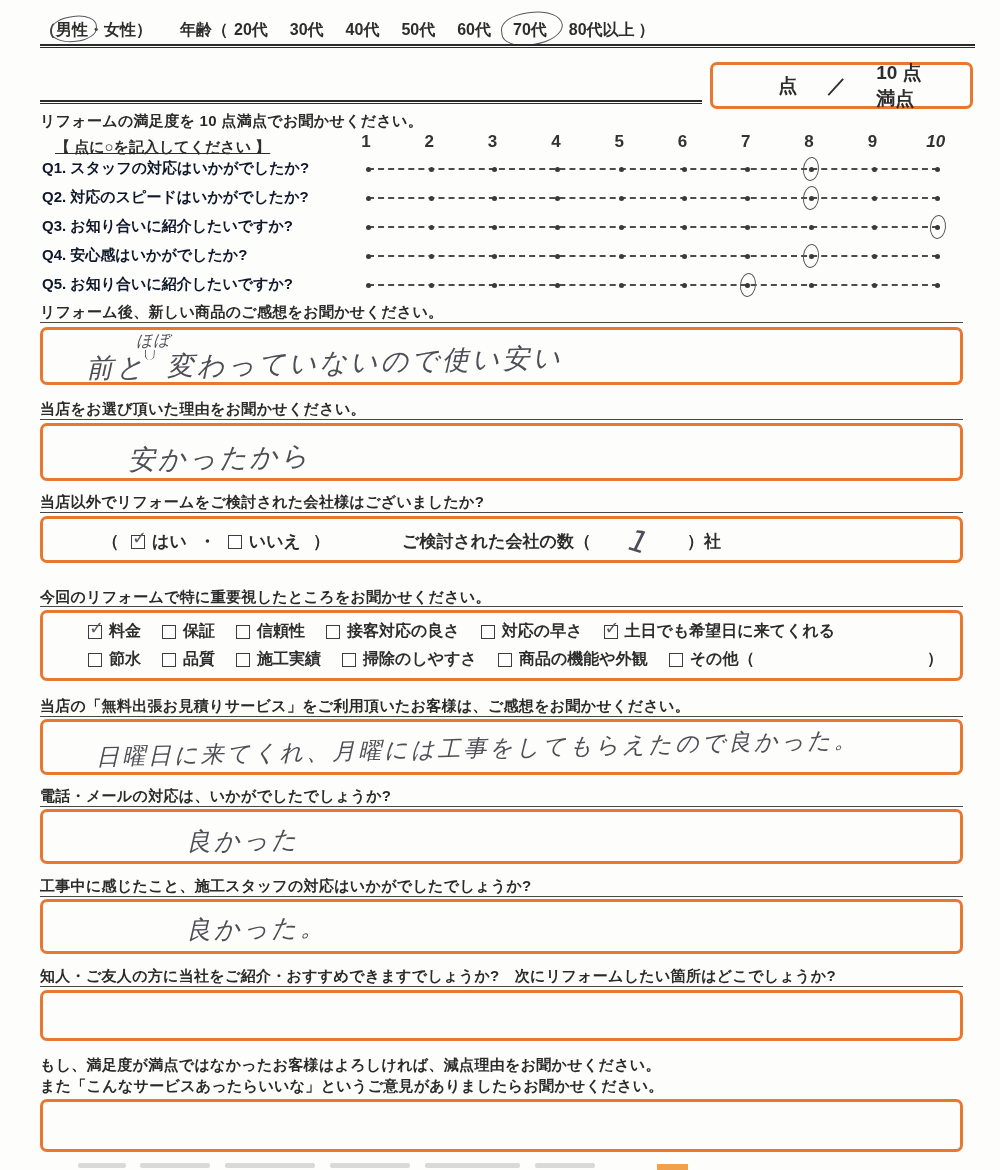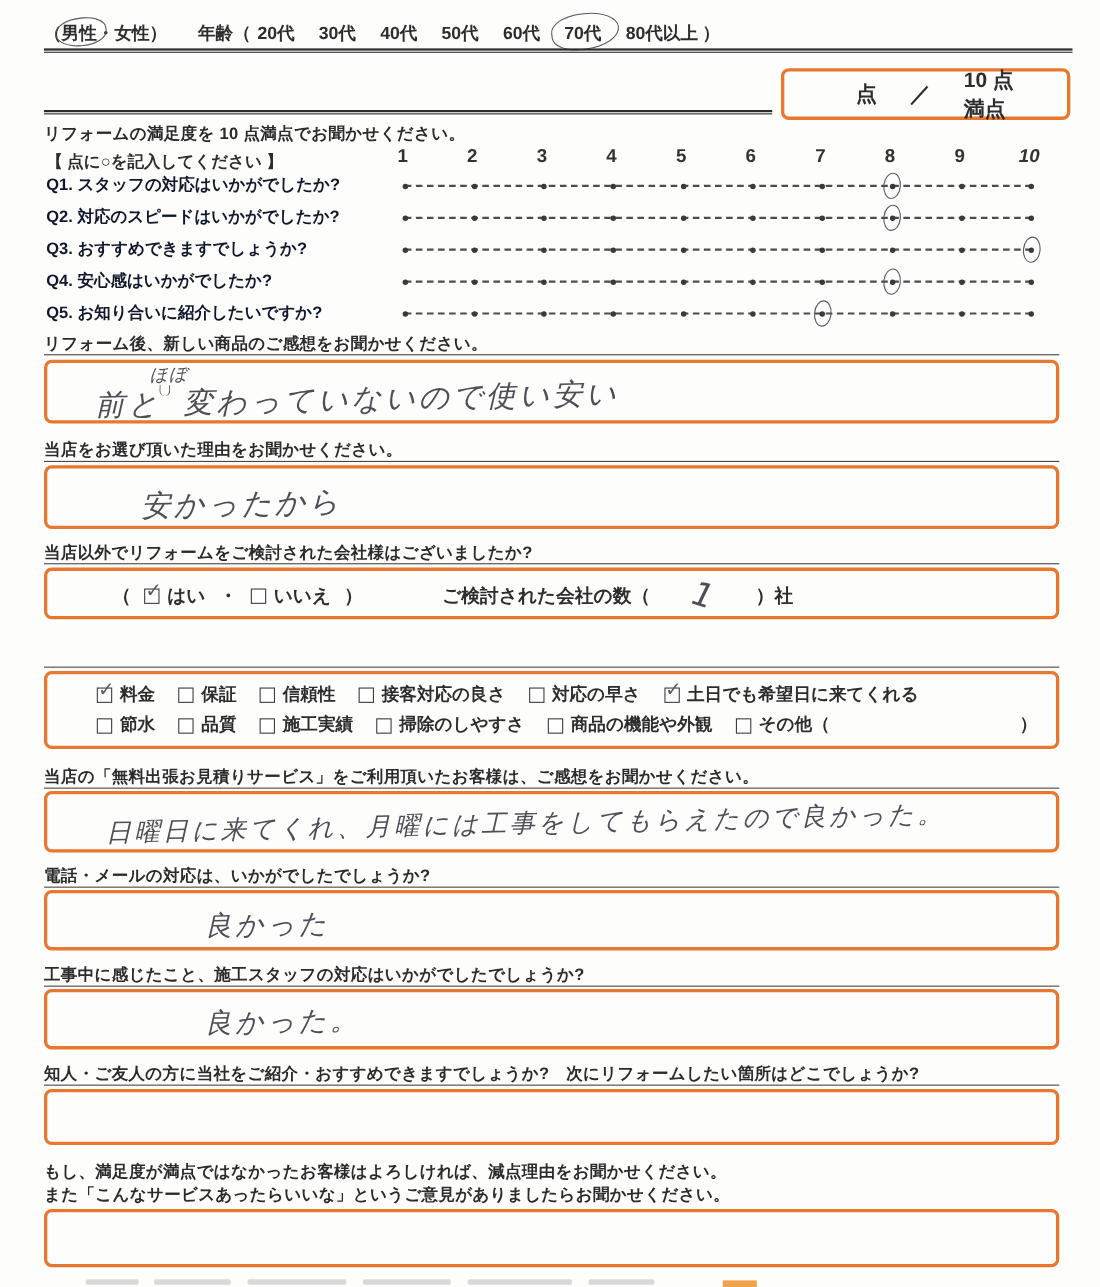--- a/index.html
+++ b/index.html
@@ -21,21 +21,21 @@
   .pencil-ellipse { position:absolute; border:1.7px solid #57575e; border-radius:50%; pointer-events:none; }
   .male-ellipse { width:47px; height:26px; left:-6px; top:-4px; transform:rotate(-5deg); border-radius:55% 45% 50% 50%; }
   .age-ellipse { width:62px; height:33px; left:-12px; top:-8px; transform:rotate(-7deg); border-radius:48% 52% 55% 45%; }
 
   
   .score-box { top:62px; left:710px; width:263px; height:47px; display:flex; align-items:center; justify-content:flex-end; gap:30px; padding-right:30px; font-size:19px; font-weight:700; }
   .score-blank { width:46px; height:28px; }
 
   
   .rating { position:absolute; top:130px; left:40px; width:925px; height:172px; }
-  .instruction { position:absolute; left:2px; top:8px; font-size:15px; font-weight:700; }
+  .instruction { position:absolute; left:15px; top:8px; font-size:15px; font-weight:700;text-decoration:underline; }
   .scale-num { position:absolute; top:2px; transform:translateX(-50%); font-size:17px; font-weight:600; color:#333; }
   .q-row { position:absolute; left:2px; width:923px; height:21px; }
   .q-label { font-size:15px; font-weight:700; color:#0f172a; white-space:nowrap; }
   .track { position:absolute; left:316px; top:3px; width:590px; height:14px; }
   .track::before { content:""; position:absolute; left:10px; right:10px; top:6px; border-top:2px dashed #4c4c4c; }
   .dot { position:absolute; top:4.5px; width:5px; height:5px; background:#3a3a3a; border-radius:50%; }
   .dot-ellipse { width:16px; height:24px; top:-5px; transform:rotate(6deg); }
 
   
   .hand { position:absolute; font-family:"DejaVu Sans",sans-serif; font-style:italic; color:#4e4e56; letter-spacing:3px; transform:rotate(-1.3deg); white-space:nowrap; }
@@ -128,21 +128,21 @@
             <i class="dot" style="left: 134.1px;"></i>
             <i class="dot" style="left: 197.4px;"></i>
             <i class="dot" style="left: 260.7px;"></i>
             <i class="dot" style="left: 324px;"></i>
             <i class="dot" style="left: 387.3px;"></i>
             <i class="dot" style="left: 450.6px;"></i>
             <i class="pencil-ellipse dot-ellipse" style="left: 445.1px;"></i>
             <i class="dot" style="left: 513.9px;"></i>
             <i class="dot" style="left: 577.2px;"></i>
           </div></div>
-        <div class="q-row" style="top: 87px;"><span class="q-label">Q3. おすすめできますでしょうか?</span><div class="track">
+        <div class="q-row" style="top: 87px;"><span class="q-label">Q3. お知り合いに紹介したいですか?</span><div class="track">
             <i class="dot" style="left: 7.5px;"></i>
             <i class="dot" style="left: 70.8px;"></i>
             <i class="dot" style="left: 134.1px;"></i>
             <i class="dot" style="left: 197.4px;"></i>
             <i class="dot" style="left: 260.7px;"></i>
             <i class="dot" style="left: 324px;"></i>
             <i class="dot" style="left: 387.3px;"></i>
             <i class="dot" style="left: 450.6px;"></i>
             <i class="dot" style="left: 513.9px;"></i>
             <i class="dot" style="left: 577.2px;"></i>
@@ -205,20 +205,21 @@
         <span class="cb"></span>
         <span>いいえ</span>
       </span>
     <span>）</span>
     <span class="comp-gap"></span>
     <span>ご検討された会社の数（</span>
     <span class="count-slot"><span class="hand-one">1</span></span>
     <span>）社</span>
   </div>
 
+  <div class="sec-h" style="top:588px;">今回のリフォームで特に重要視したところをお聞かせください。</div>
   <div class="rule" style="top:606px;"></div>
   <div class="obox" style="top:610px; height:71px;"></div>
   <div class="prio-row" id="prio-row1" style="top:621px;">
       <span class="prio-item">
         <span class="cb">
           <span class="check">✓</span>
         </span>
         <span>料金</span>
       </span>
       <span class="prio-item">

